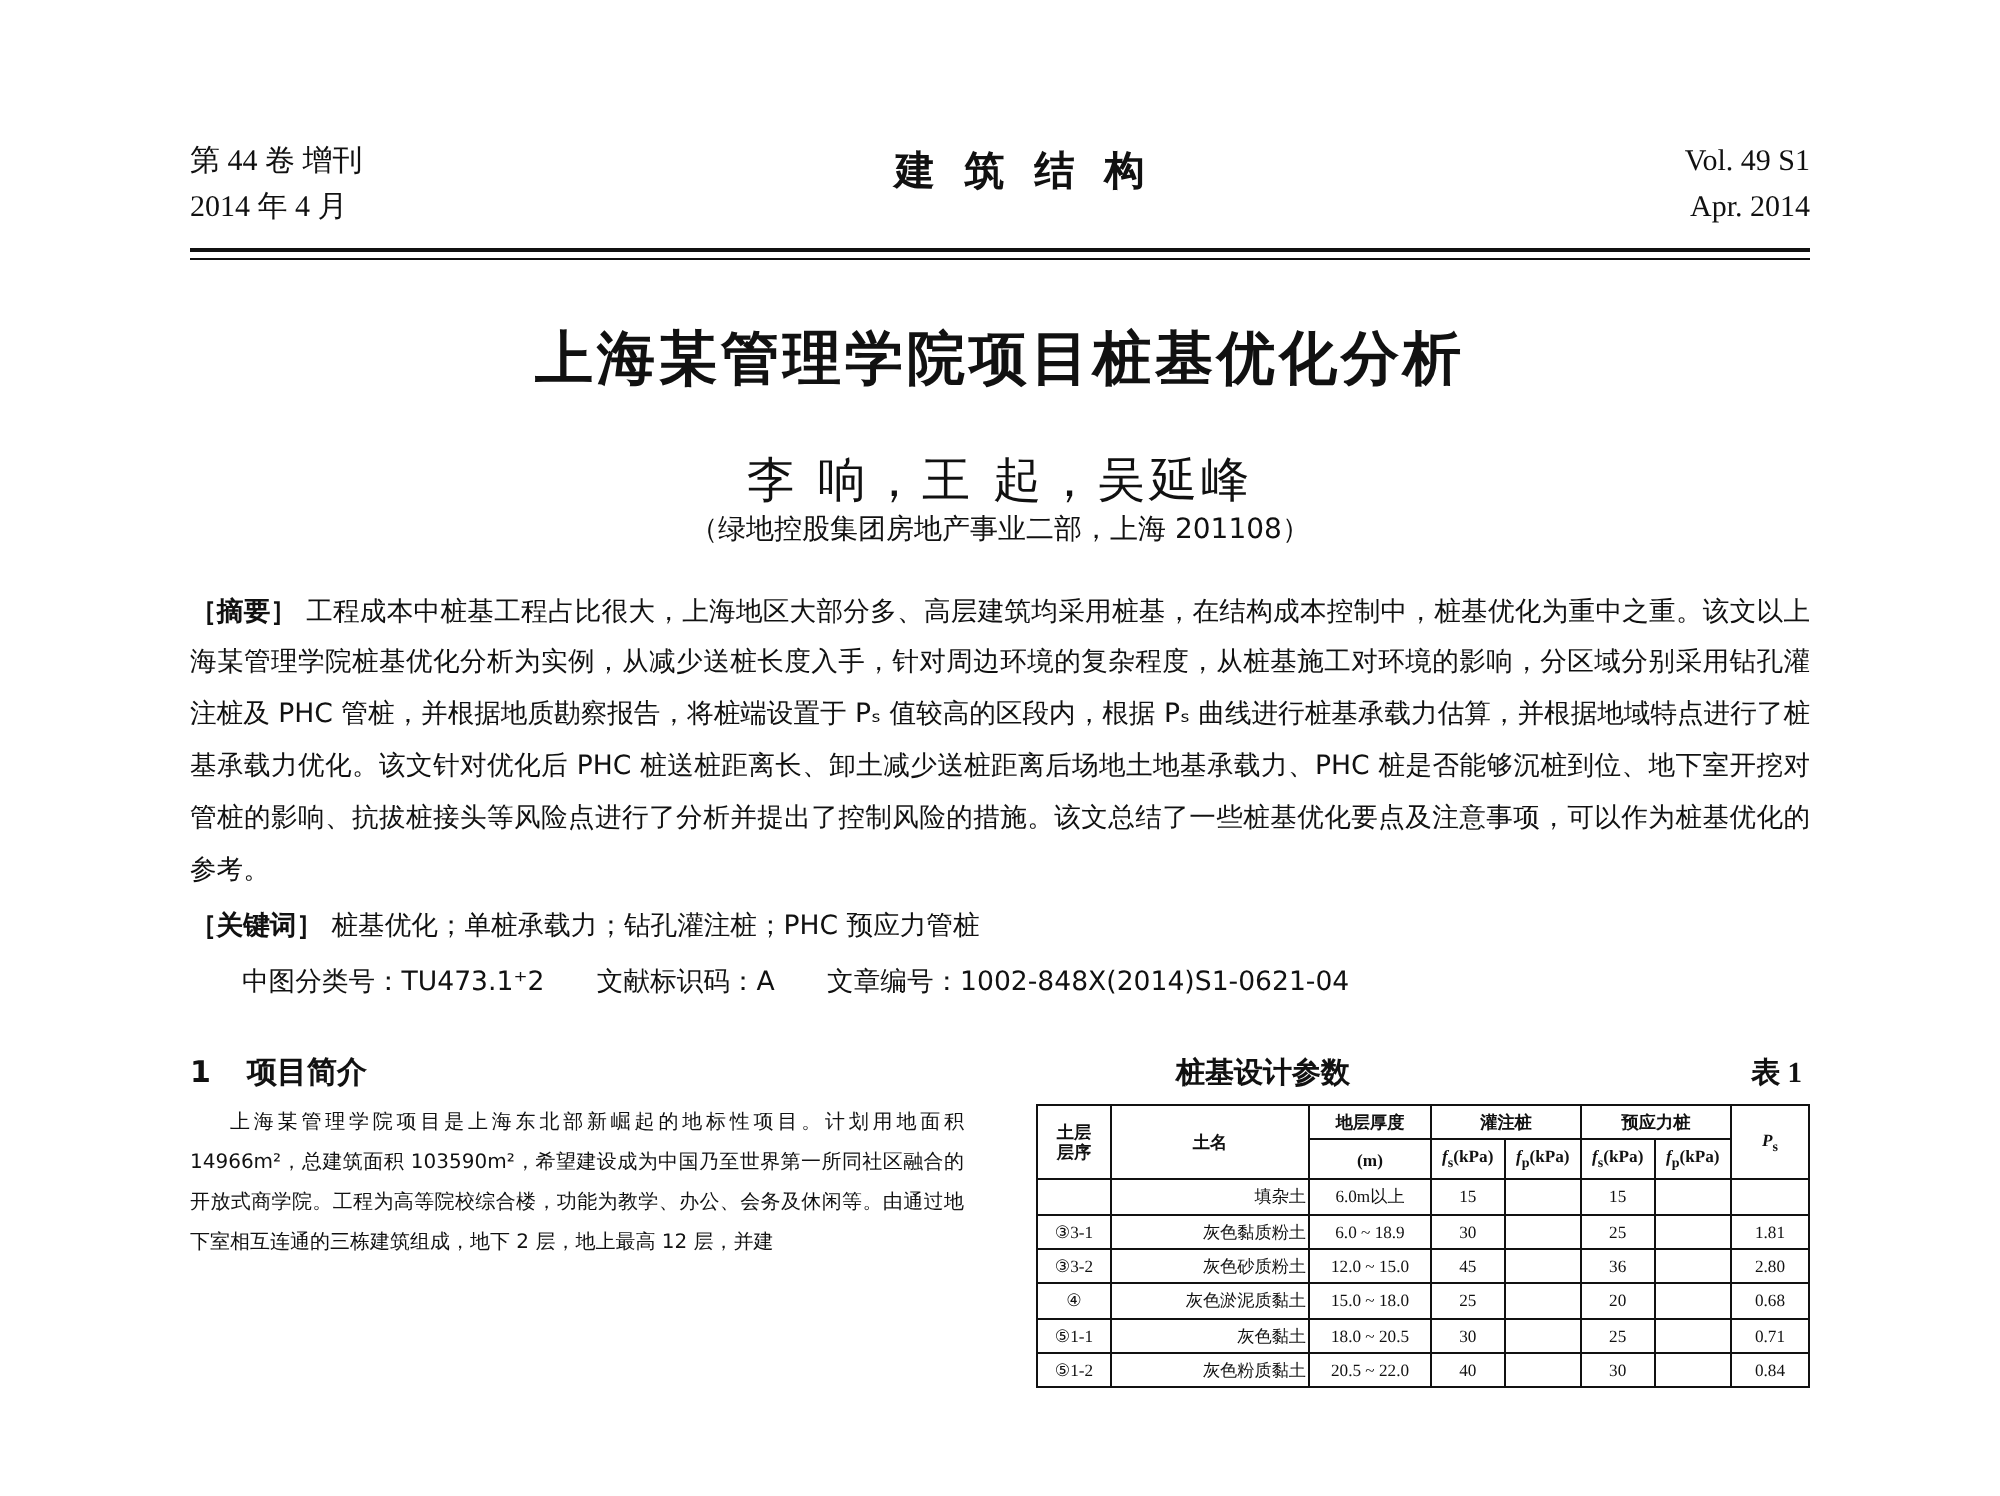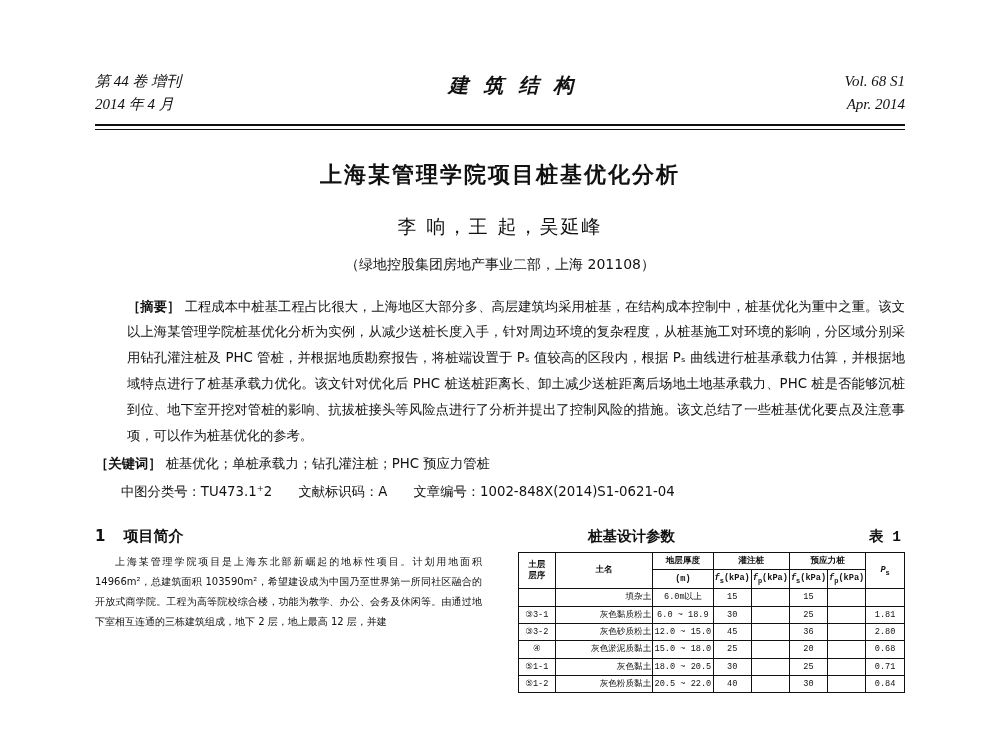--- a/index.html
+++ b/index.html
@@ -22,21 +22,20 @@
     padding: 70px 95px 0 95px;
   }
 
   
   .runhead {
     display: flex;
     justify-content: space-between;
     align-items: flex-start;
     font-size: 15px;
     line-height: 1.55;
-    font-style: italic;
   }
   .runhead .left, .runhead .right {
     white-space: nowrap;
   }
   .runhead .left { text-align: left; }
   .runhead .right { text-align: right; }
   .runhead .center {
     text-align: center;
     flex: 1;
   }
@@ -58,46 +57,44 @@
     border-top: 2px solid #111;
     border-bottom: 1px solid #111;
     height: 3px;
   }
 
   
   .title {
     text-align: center;
     font-family: "DejaVu Sans", sans-serif;
     font-weight: bold;
-    font-size: 22px;
+    font-size: 29px;
     letter-spacing: 2px;
     margin-top: 30px;
   }
   .authors {
     text-align: center;
     font-family: "DejaVu Sans", sans-serif;
-    font-size: 19px;
+    font-size: 24px;
     letter-spacing: 2px;
     margin-top: 24px;
   }
   .affil {
     text-align: center;
     font-size: 14px;
-    margin-top: 16px;
     font-family: "DejaVu Sans", sans-serif;
   }
 
   
   .abs-block {
     margin-top: 20px;
     font-family: "DejaVu Sans", sans-serif;
     font-size: 13.3px;
     line-height: 1.95;
     text-align: justify;
-    margin-left: 32px;
   }
   .abs-label {
     font-weight: bold;
   }
   .abs-body {
     text-indent: 0;
   }
   .kw-line {
     margin-top: 2px;
     font-family: "DejaVu Sans", sans-serif;
@@ -135,29 +132,29 @@
     line-height: 2.0;
     text-align: justify;
     text-indent: 2em;
   }
 
   
   .tbl-cap {
     display: flex;
     justify-content: space-between;
     align-items: center;
-    font-family: Liberation Mono, monospace;
+    font-family: Liberation Serif, serif;
     font-weight: bold;
     font-size: 14.5px;
     padding: 0 4px 6px 70px;
   }
   table.pile {
     border-collapse: collapse;
     width: 100%;
-    font-family: Liberation Mono, monospace;
+    font-family: Liberation Serif, serif;
     font-size: 8.6px;
     line-height: 1.2;
   }
   table.pile th, table.pile td {
     border: 1px solid #111;
     text-align: center;
     padding: 3px 1px;
     vertical-align: middle;
   }
   table.pile th { font-weight: bold; }
@@ -173,21 +170,21 @@
 
   <div class="runhead">
     <div class="left">
       <div>第 44 卷 增刊</div>
       <div>2014 年 4 月</div>
     </div>
     <div class="center">
       <div class="cn">建 筑 结 构</div>
     </div>
     <div class="right">
-      <div class="v1">Vol. 68    S1</div>
+      <div class="v1">Vol. 49    S1</div>
       <div>Apr.  2014</div>
     </div>
   </div>
   <div class="rule-double"></div>
 
   <div class="title">上海某管理学院项目桩基优化分析</div>
   <div class="authors">李  响，王  起，吴延峰</div>
   <div class="affil">（绿地控股集团房地产事业二部，上海 201108）</div>
 
   <div class="abs-block">

